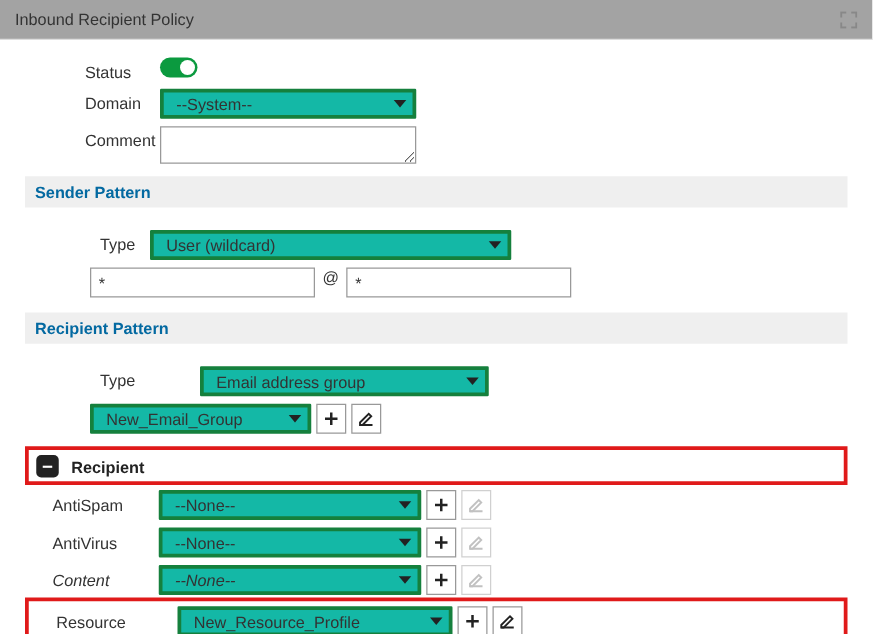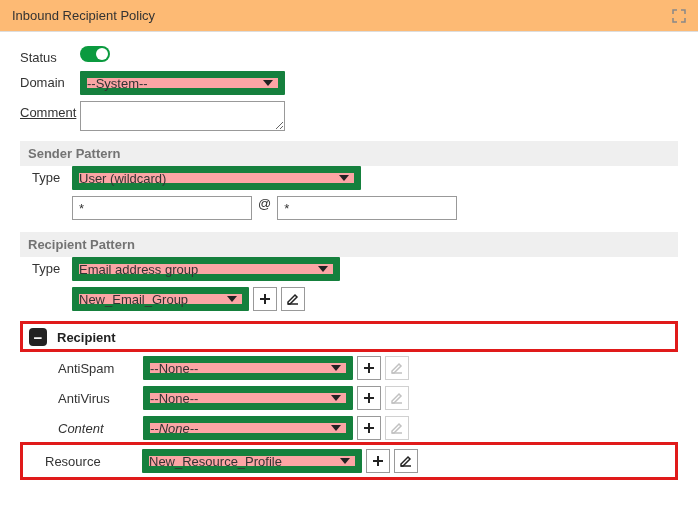--- a/index.html
+++ b/index.html
@@ -5,63 +5,63 @@
   * { box-sizing: border-box; }
   body {
     margin: 0;
     font-family: -apple-system, BlinkMacSystemFont, "Segoe UI", Arial, sans-serif;
     font-size: 13px;
     color: #333;
     background: #fff;
     width: 698px;
   }
   .header {
-    background: #fdba74;
+    background: #a3a3a3;
     padding: 8px 12px;
     display: flex;
     justify-content: space-between;
     align-items: center;
     border-bottom: 1px solid #ddd;
   }
   .expand-icon { color: #888; font-size: 14px; cursor: pointer; }
   .expand-icon svg { display:block; }
   .body { padding: 14px 20px 6px 20px; }
   .row { display: flex; align-items: flex-start; margin-bottom: 6px; }
-  .row .label { width: 60px; padding-top: 4px; padding-right: 12px; }
+  .row .label { width: 60px; padding-top: 4px; padding-right: 12px; margin-left: 48px; }
   .toggle {
     width: 30px; height: 16px; border-radius: 8px; background: #0b9a3f; position: relative;
   }
   .toggle::after { content:""; position:absolute; right:2px; top:2px; width:12px; height:12px; background:#fff; border-radius:50%; }
   .select {
-    height: 24px; border:7px solid #15803d; background:#fca5a5; position:relative; display:flex; align-items:center; padding:0 20px 0 0; border-radius:1px; cursor:pointer;
+    height: 24px; border:3px solid #15803d; background:#14b8a6; position:relative; display:flex; align-items:center; padding:0 20px 0 10px; border-radius:1px; cursor:pointer;
   }
   .select .caret { position:absolute; right:5px; top:50%; transform:translateY(-50%); }
   .caret { width:0; height:0; border-left:5px solid transparent; border-right:5px solid transparent; border-top:6px solid #222; }
   textarea.comment {
     width: 205px; height: 30px; border:1px solid #999; resize: both; font-family:inherit; font-size:13px; padding:2px 4px;
   }
   .section-header {
-    background: #efefef; color:#737373; padding: 5px 8px; font-weight: 600; margin: 6px -12px 0 -12px;
+    background: #efefef; color:#0369a1; padding: 5px 8px; font-weight: 600; margin: 6px -12px 18px -12px;
   }
   .pad-section { padding: 0 12px; }
   .input {
     height: 24px; border:1px solid #999; padding:0 6px; display:flex; align-items:center; background:#fff;
   }
   .at { padding: 0 6px; color:#333; }
   .icon-btn {
     width:24px; height:24px; border:1px solid #999; background:#fff; display:flex; align-items:center; justify-content:center; cursor:pointer; margin-left:4px;
   }
   .icon-btn svg { width:14px; height:14px; }
   .collapsible {
     display:flex; align-items:center; gap:10px; font-weight:700; color:#222; margin: 8px 0 10px 0;
   }
   .coll-icon {
     width:18px; height:18px; border-radius:4px; background:#222; color:#fff; display:flex; align-items:center; justify-content:center; font-weight:700; font-size:15px; line-height:1;
   }
-  .prof-row { display:flex; align-items:center; margin-bottom:6px;margin-left:16px; }
+  .prof-row { display:flex; align-items:center; margin-bottom:6px; }
   .prof-row .plabel { width:85px; padding-left:0; }
   .hl-red { border: 3px solid #e01a1a; }
   .hl1 { margin: 0 0 4px 0; padding: 4px 6px 3px 6px; }
   .hl2 { margin: 2px 0 6px 0; padding: 4px 6px 4px 6px; }
   .prof-indent { padding-left: 22px; }
 </style>
 </head>
 <body>
 
 <div class="header">
@@ -82,21 +82,21 @@
     <div class="label">Status</div>
     <div class="toggle"></div>
   </div>
   <div class="row">
     <div class="label">Domain</div>
     <div class="select" style="width:205px;">
       <span>--System--</span>
       <span class="caret"></span>
     </div>
   </div>
-  <div class="row" style="margin-bottom:10px;text-decoration:underline;">
+  <div class="row" style="margin-bottom:10px;">
     <div class="label">Comment</div>
     <textarea class="comment" style=""></textarea>
   </div>
 
   <div class="pad-section">
     <div class="section-header">Sender Pattern</div>
     <div class="row">
       <div class="label" style="width:40px;">Type</div>
       <div class="select" style="width:289px;">
         <span>User (wildcard)</span>
@@ -112,21 +112,21 @@
       <div class="input" style="width:180px;">
         <span>*</span>
       </div>
     </div>
   </div>
 
   <div class="pad-section">
     <div class="section-header">Recipient Pattern</div>
     <div class="row">
       <div class="label" style="width:40px;">Type</div>
-      <div class="select" style="width:268px;">
+      <div class="select" style="width:231px;margin-left:40px;">
         <span>Email address group</span>
         <span class="caret"></span>
       </div>
     </div>
     <div class="row" style="margin-bottom:10px;">
       <div style="width:40px;"></div>
       <div class="select" style="width:177px;">
         <span>New_Email_Group</span>
         <span class="caret"></span>
       </div>

